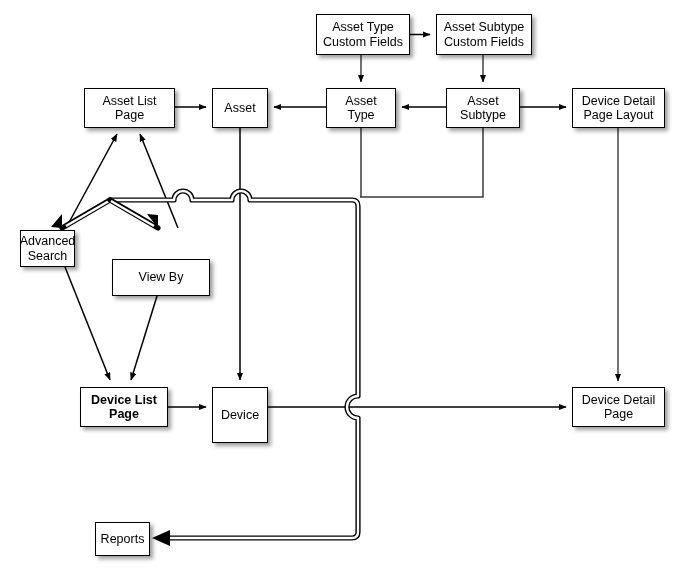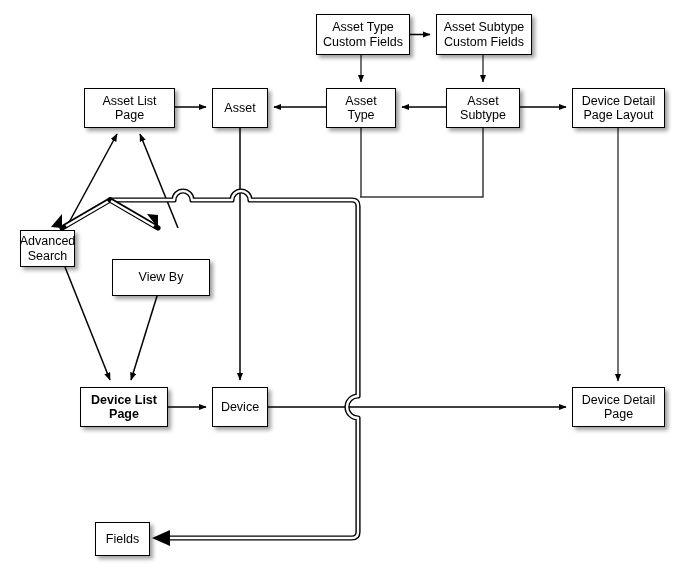--- a/index.html
+++ b/index.html
@@ -156,20 +156,20 @@
 Page Layout</div>
 
   <div class="node" style="left:20px; top:230px; width:55px; height:37px;">Advanced
 Search</div>
 
   <div class="node" style="left:112px; top:230px; width:98px; height:37px;margin-top:29px;">View By</div>
 
   <div class="node" style="left:80px; top:387px; width:88px; height:40px;font-weight:bold;">Device List
 Page</div>
 
-  <div class="node" style="left:212px; top:387px; width:56px; height:40px;">Device</div>
+  <div class="node" style="left:212px; top:387px; width:56px; height:56px;">Device</div>
 
   <div class="node" style="left:572px; top:387px; width:93px; height:40px;">Device Detail
 Page</div>
 
-  <div class="node" style="left:95px; top:522px; width:55px; height:34px;">Fields</div>
+  <div class="node" style="left:95px; top:522px; width:55px; height:34px;">Reports</div>
 
 </div>
 
 </body></html>

